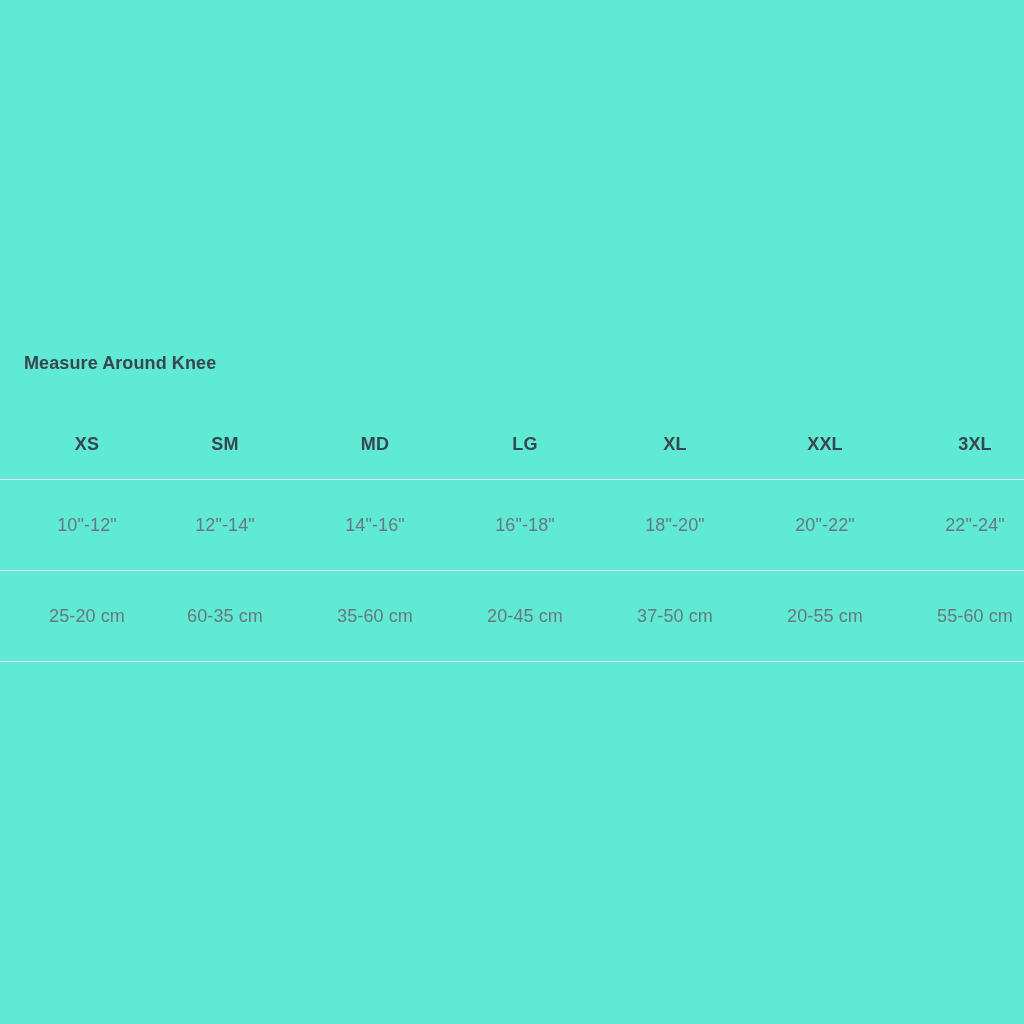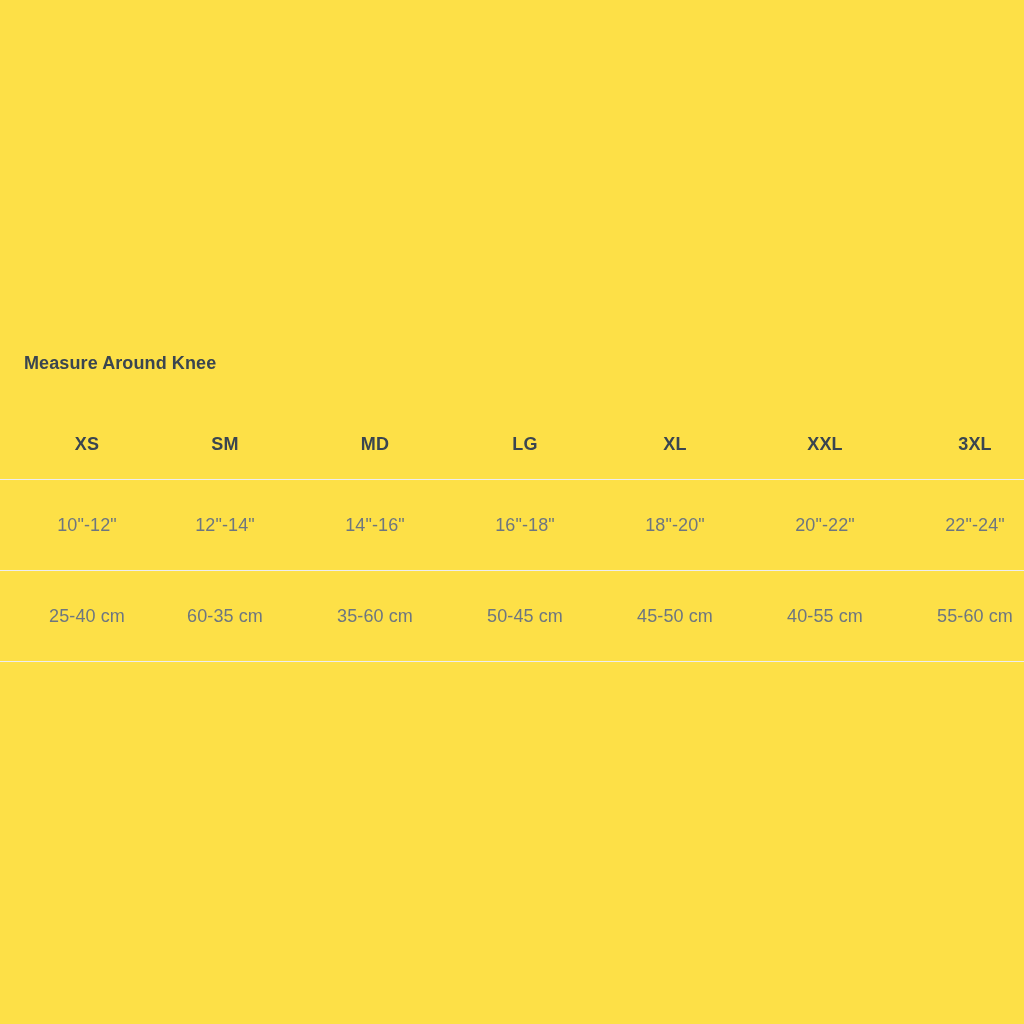--- a/index.html
+++ b/index.html
@@ -15,21 +15,21 @@
     font-family: "Liberation Sans", sans-serif;
     -webkit-font-smoothing: antialiased;
   }
 
   #size-chart-root {
     position: absolute;
     left: 0;
     top: 0;
     width: 1024px;
     height: 1024px;
-    background: #fde047;
+    background: #5eead4;
   }
 
   
   .chart-title {
     position: absolute;
     left: 24px;
     top: 353px;
     font-size: 18px;
     font-weight: bold;
     letter-spacing: 0.1px;
@@ -150,36 +150,36 @@
           </td>
         <td>
             <span class="cell-inner">20"-22"</span>
           </td>
         <td>
             <span class="cell-inner">22"-24"</span>
           </td>
       </tr>
       <tr class="data-row">
         <td>
-            <span class="cell-inner">25-40 cm</span>
+            <span class="cell-inner">25-20 cm</span>
           </td>
         <td>
             <span class="cell-inner">60-35 cm</span>
           </td>
         <td>
             <span class="cell-inner">35-60 cm</span>
           </td>
         <td>
-            <span class="cell-inner">50-45 cm</span>
+            <span class="cell-inner">20-45 cm</span>
           </td>
         <td>
-            <span class="cell-inner">45-50 cm</span>
+            <span class="cell-inner">37-50 cm</span>
           </td>
         <td>
-            <span class="cell-inner">40-55 cm</span>
+            <span class="cell-inner">20-55 cm</span>
           </td>
         <td>
             <span class="cell-inner">55-60 cm</span>
           </td>
       </tr>
     </tbody>
   </table>
 
 </div>
 

